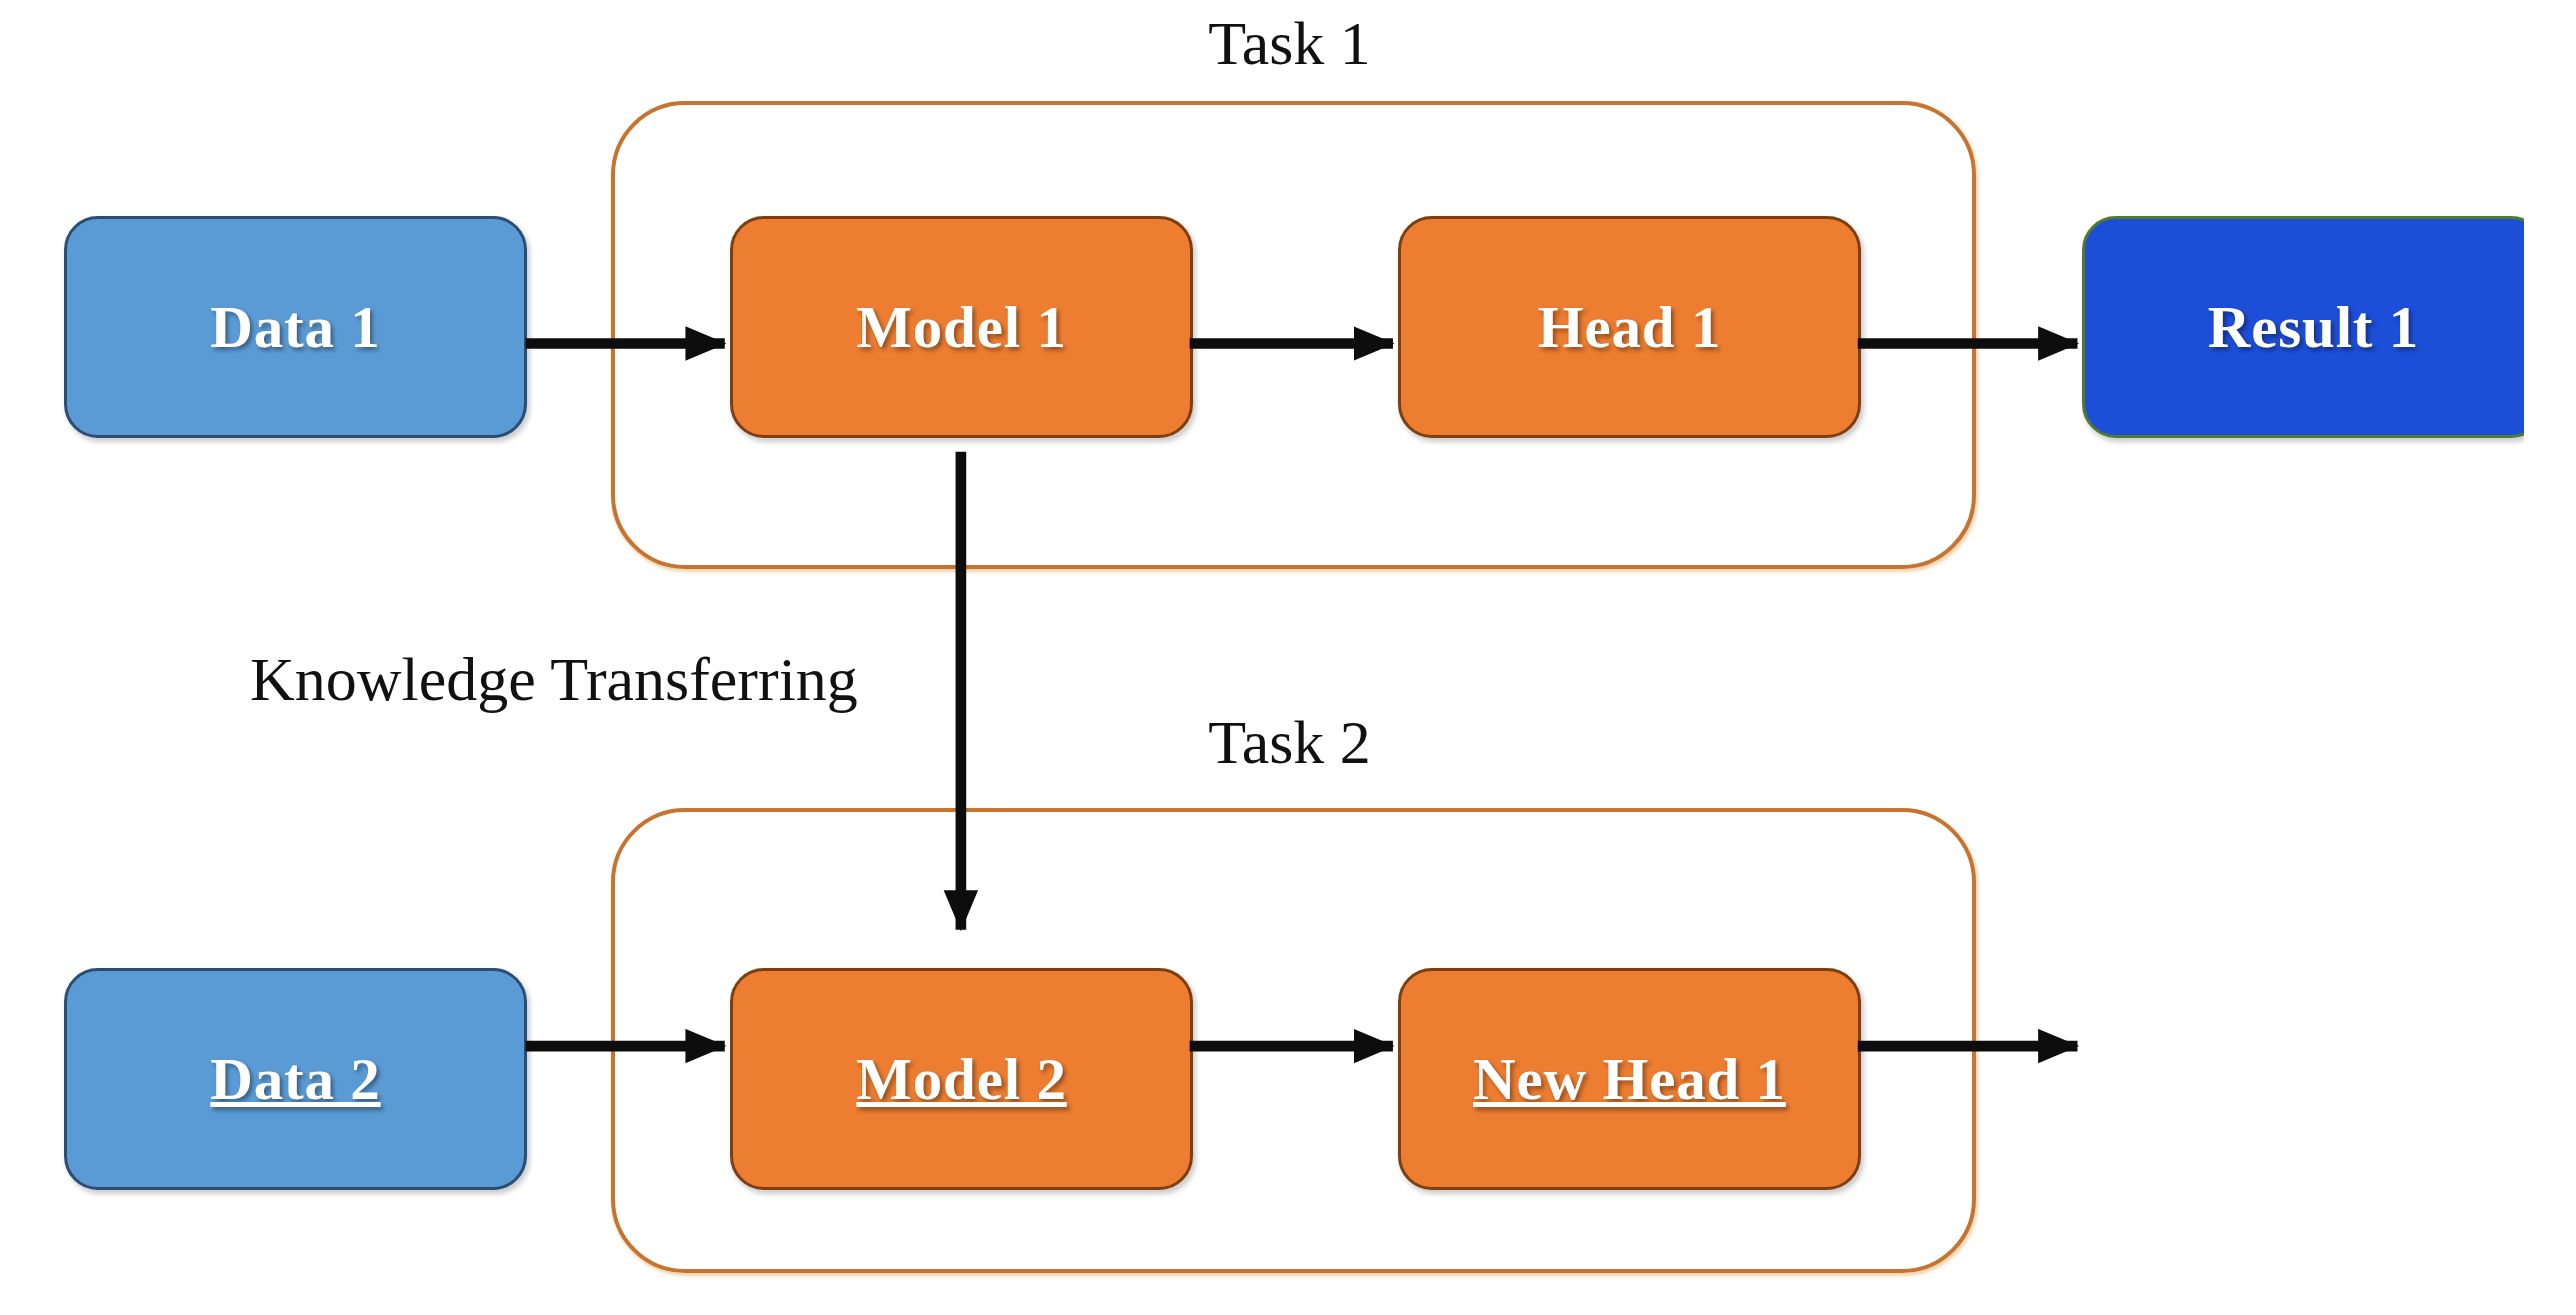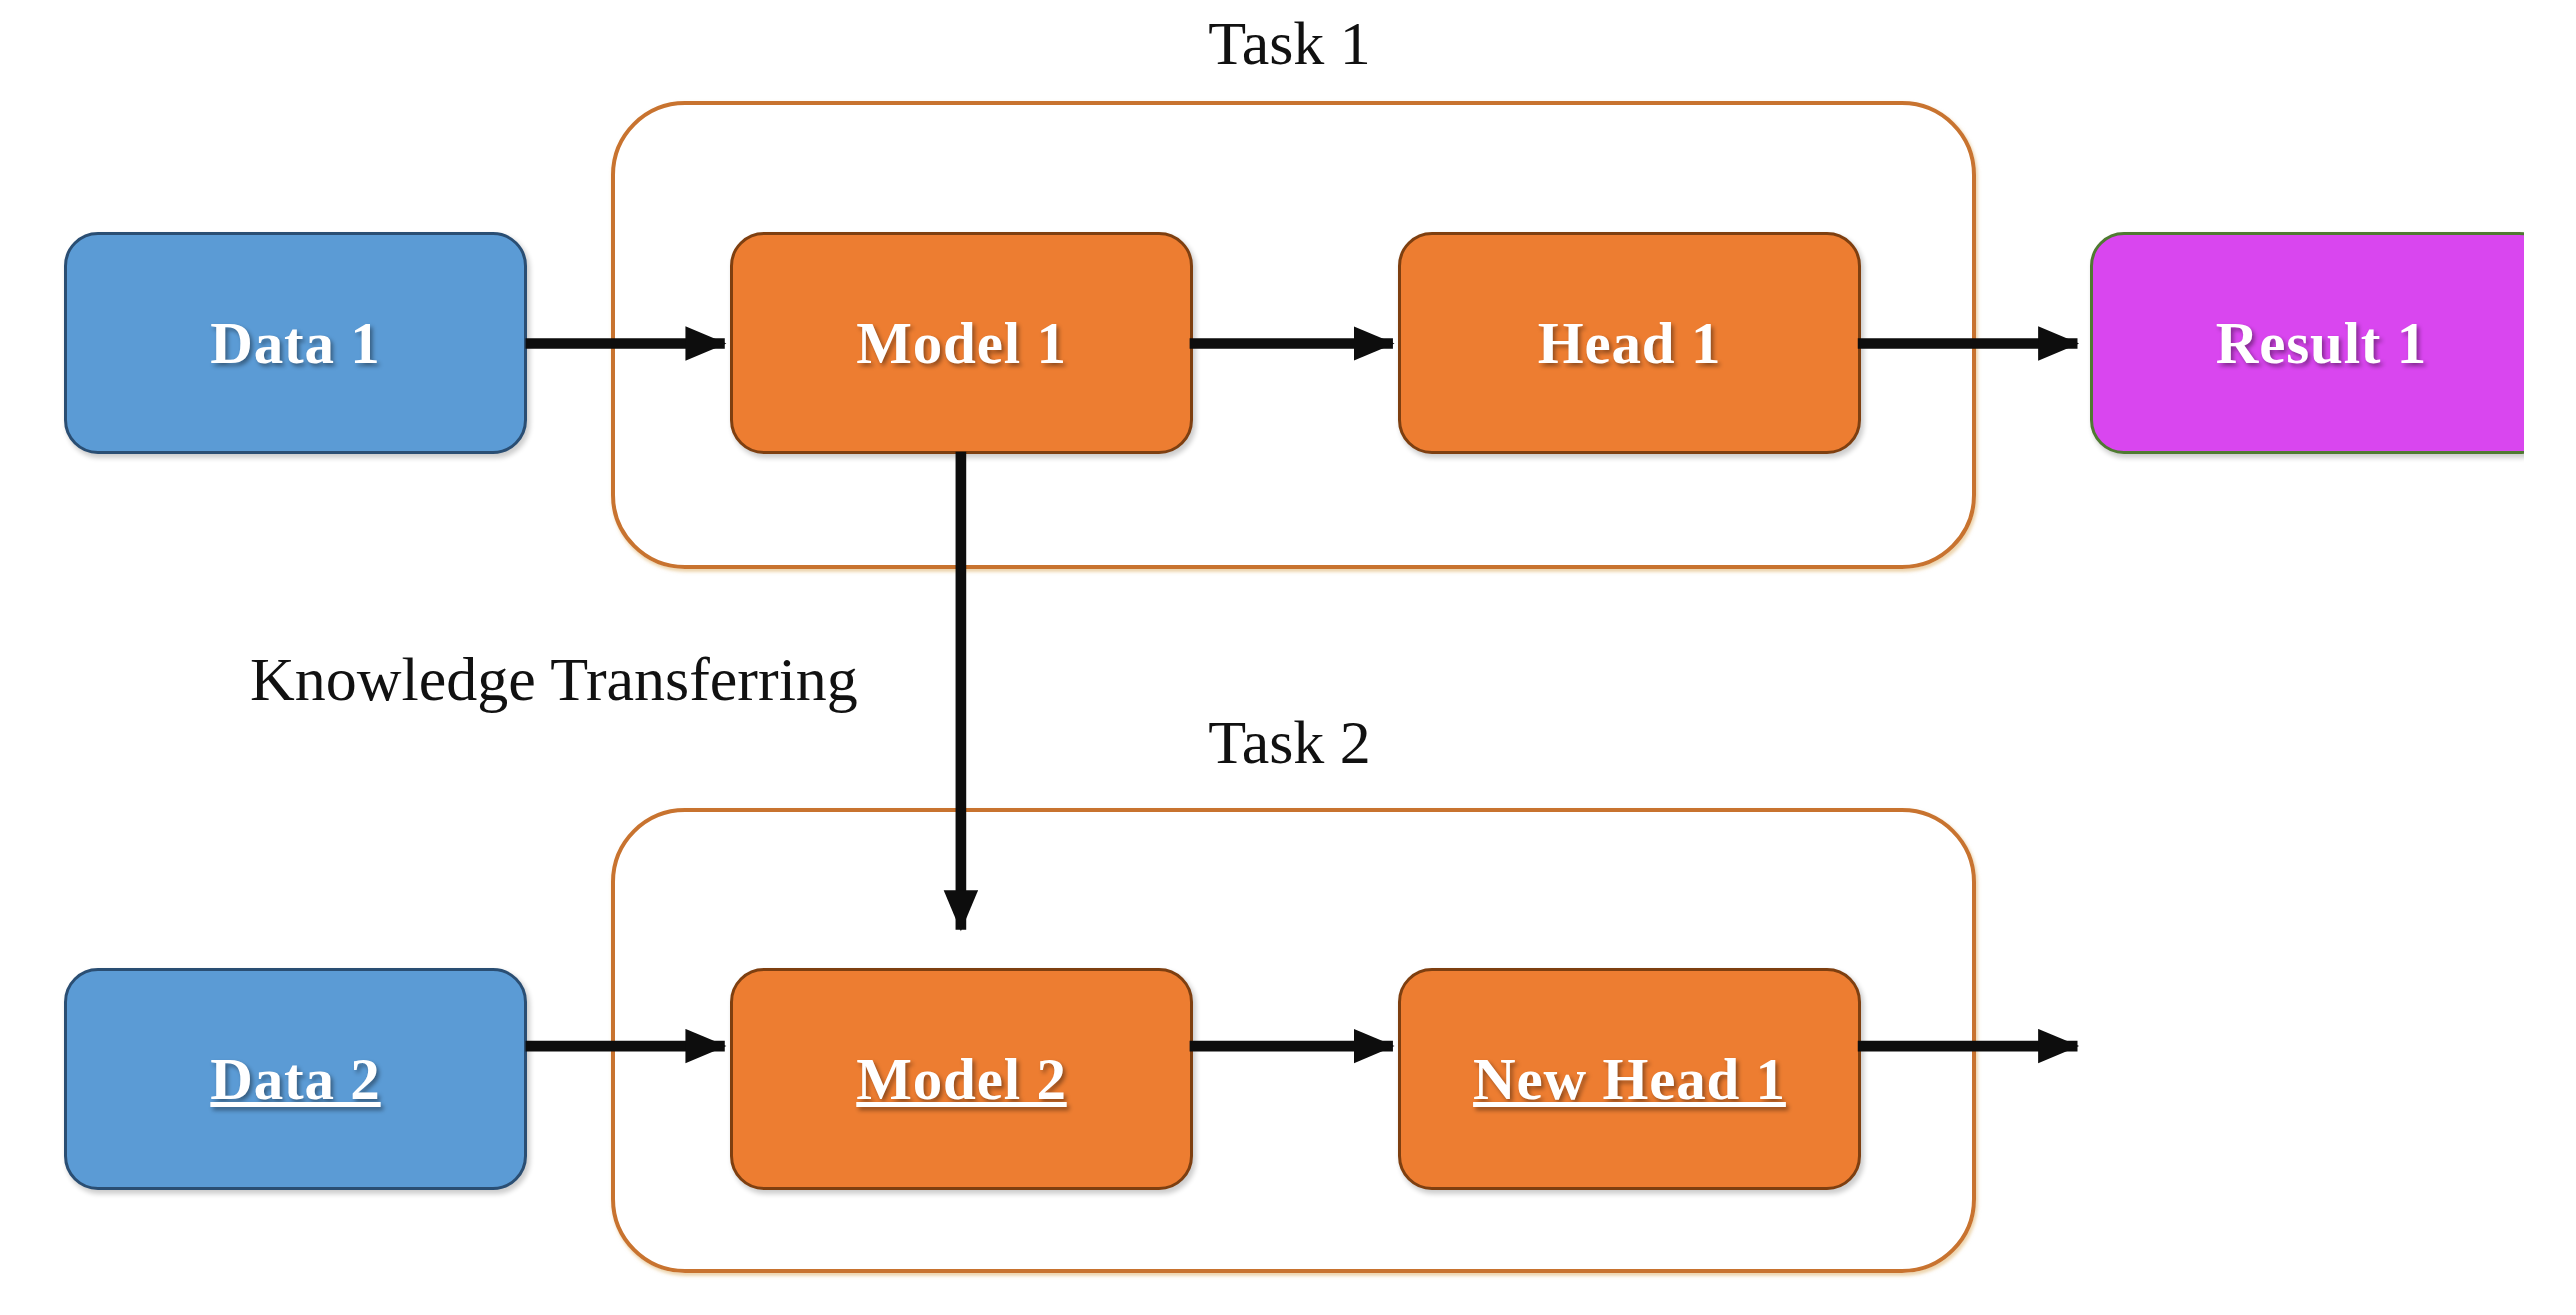--- a/index.html
+++ b/index.html
@@ -28,29 +28,29 @@
     width:457px;height:216px;
     border-radius:34px;
     display:flex;align-items:center;justify-content:center;
     color:#ffffff;
     font-size:59px;font-weight:bold;
     text-shadow:2.5px 3.3px 4.1px rgba(0,0,0,0.40);
     box-shadow:2.5px 3.3px 5.7px rgba(0,0,0,0.20);
     z-index:2;
     letter-spacing:0.8px;
   }
-  .row1{top:232px;}
+  .row1{top:216px;}
   .row2{top:968px;text-decoration:underline;}
   .col1{left:64px;}
   .col2{left:730px;}
   .col3{left:1398px;}
   .col4{left:2082px;}
   .node-data  {background:#5B9BD5;border:3.3px solid #2A4E73;}
   .node-model {background:#ED7D31;border:3.3px solid #7E3F10;}
-  .node-result{background:#d946ef;border:3.3px solid #4F7A31;margin-left:8px;}
+  .node-result{background:#1d4ed8;border:3.3px solid #4F7A31;}
   
   .dlabel{
     position:absolute;
     color:#111111;
     font-size:62px;
     line-height:1.15;
     white-space:nowrap;
     z-index:3;
   }
   .task1-label{left:611px;width:1357px;top:8.2px;text-align:center;}

